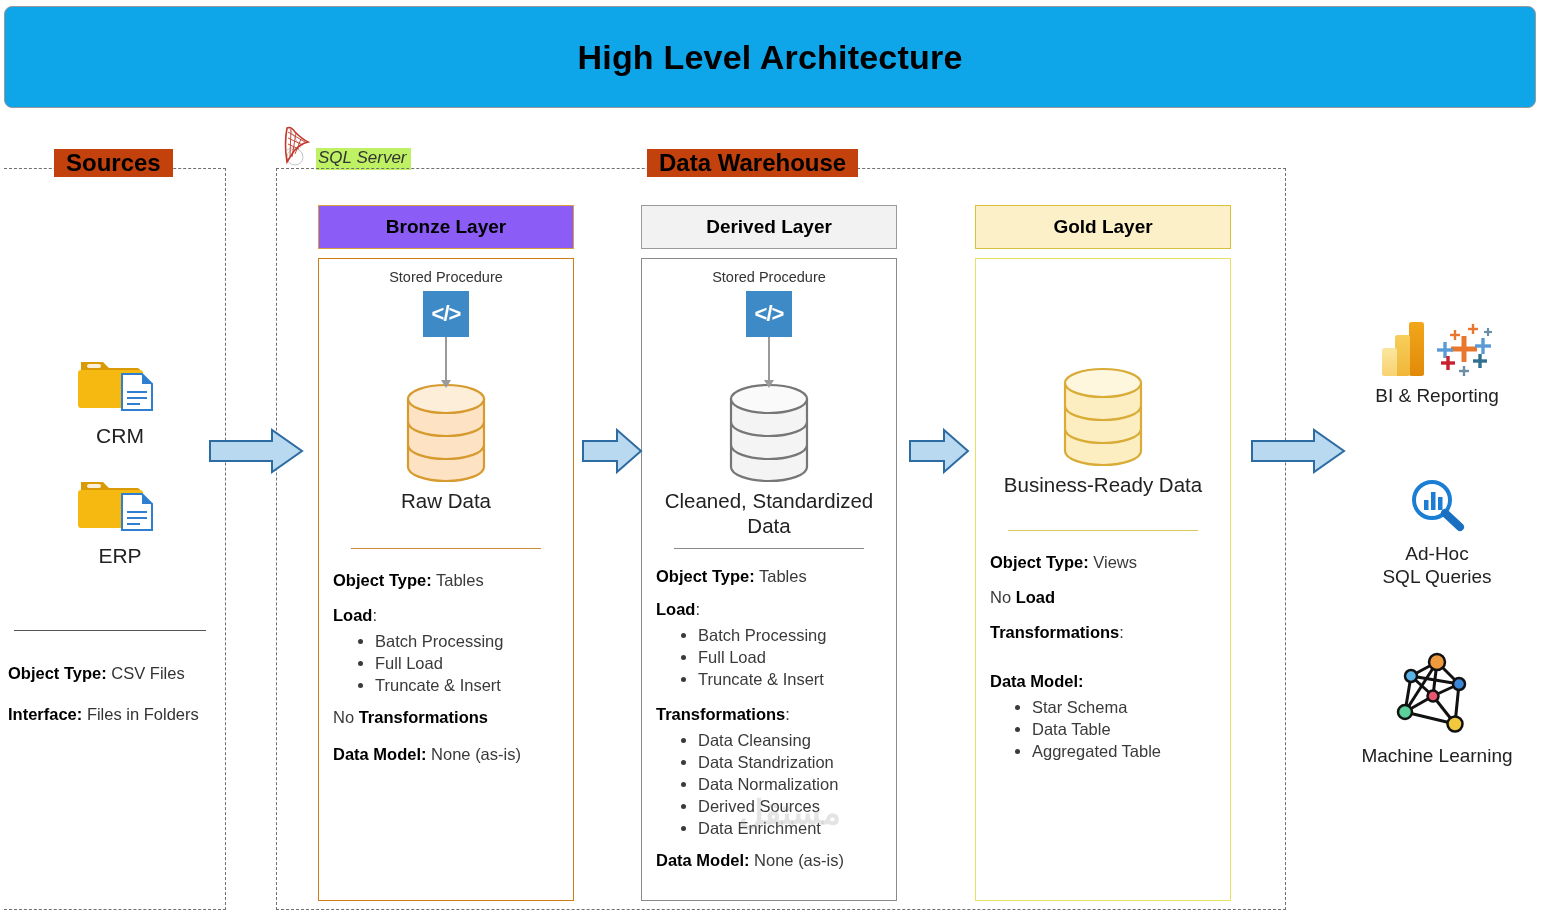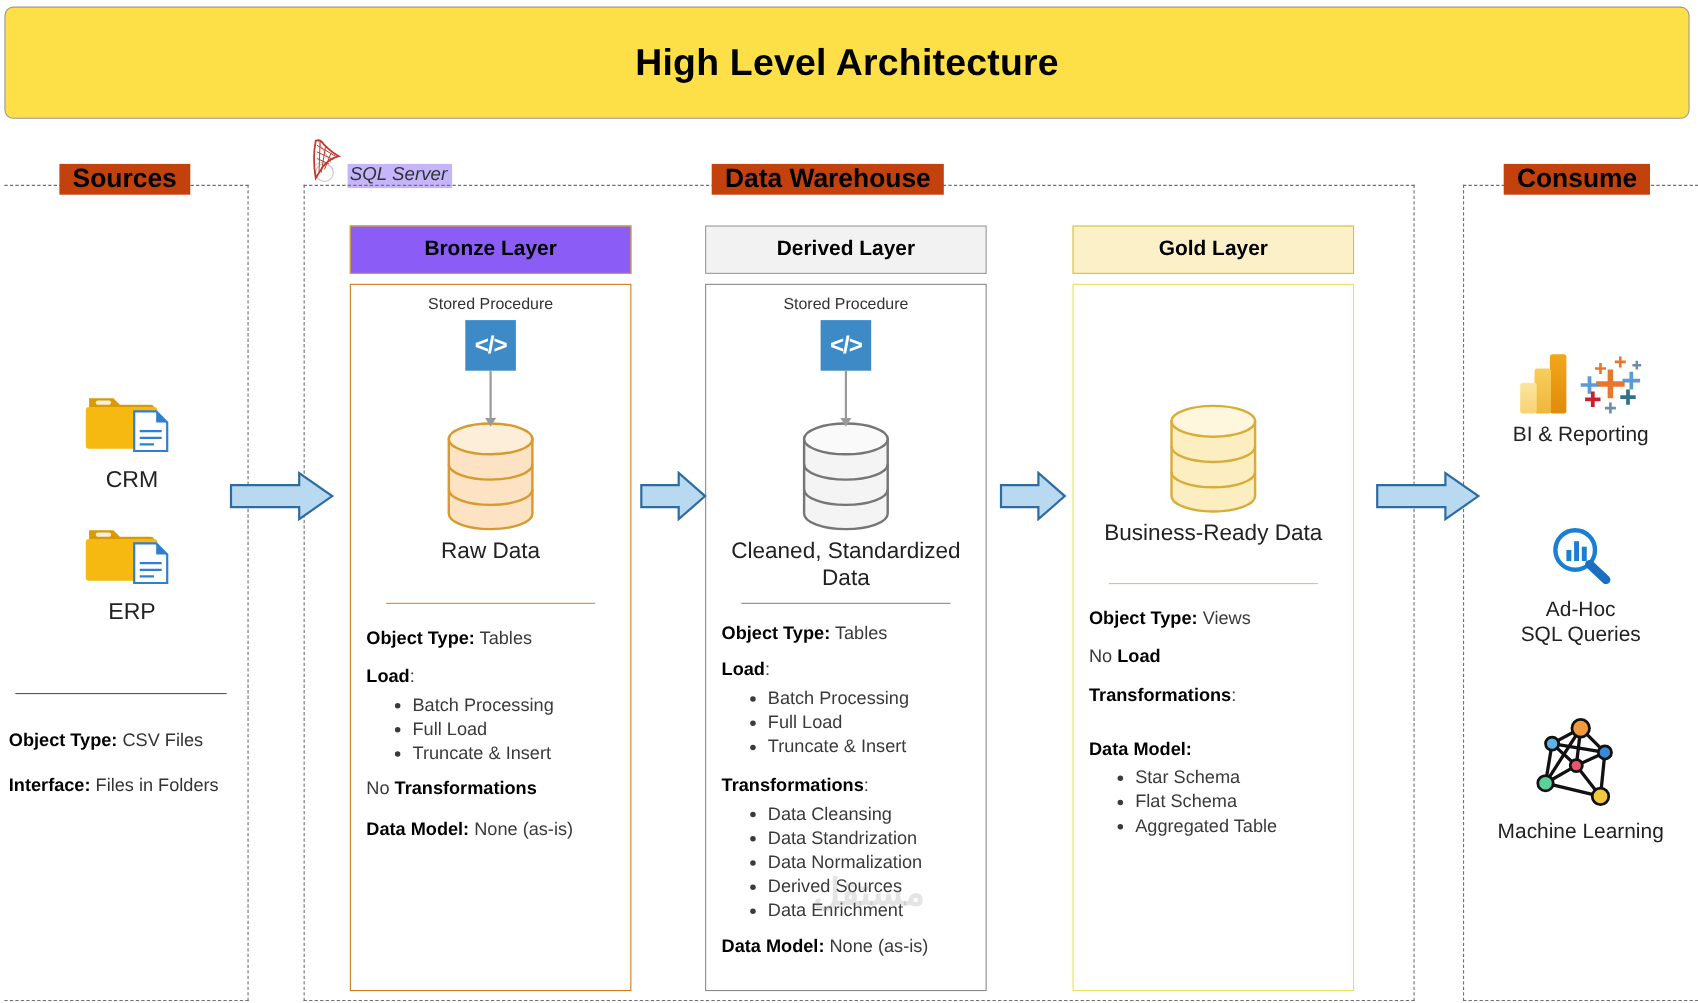--- a/index.html
+++ b/index.html
@@ -7,21 +7,21 @@
     width: 1544px; height: 912px;
     background: #ffffff;
     font-family: "Liberation Sans", sans-serif;
     overflow: hidden;
   }
   #stage { position: relative; width: 1544px; height: 912px; }
 
   
   .title-bar {
     position: absolute; left: 4px; top: 6px; width: 1532px; height: 102px;
-    border: 1px solid #999; border-radius: 8px; background: #fde047;
+    border: 1px solid #999; border-radius: 8px; background: #0ea5e9;
     display: flex; align-items: center; justify-content: center;
   }
   .title-text {
     font-size: 34px; font-weight: bold; color: #000;
     letter-spacing: .2px;
   }
 
   
   .zone {
     position: absolute;
@@ -41,21 +41,21 @@
   .zone.dwh .zone-label      { left: 370px; }
   .zone.consume .zone-label  { left: 36px; }
 
   
   .sqlserver-tag {
     position: absolute; left: 278px; top: 124px;
     display: flex; align-items: flex-end; gap: 4px;
   }
   .sqlserver-tag .txt {
     font-size: 17px; font-style: italic; color: #333;
-    background: #c4b5fd; padding: 0 4px 2px 2px;
+    background: #bef264; padding: 0 4px 2px 2px;
   }
 
   
   .src-item { position: absolute; text-align: center; width: 130px; }
   .src-item .lbl { font-size: 21px; color: #222; margin-top: 2px; }
   .src-crm { left: 55px; top: 352px; }
   .src-erp { left: 55px; top: 472px; }
 
   .src-divider {
     position: absolute; left: 14px; top: 630px; width: 192px;
@@ -307,30 +307,27 @@
       </div>
       <div class="db-caption" style="margin-top:4px">Business-Ready Data</div>
       <div class="layer-divider" style="margin-top:32px"></div>
       <div class="specs" style="margin-top:22px">
         <div class="line"><b>Object Type:</b><span> Views</span></div>
         <div class="line" style="margin-top:16px"><span>No </span><b>Load</b></div>
         <div class="line" style="margin-top:16px"><b>Transformations</b><span>:</span></div>
         <div class="line" style="margin-top:30px"><b>Data Model:</b></div>
         <ul>
           <li>Star Schema</li>
-          <li>Flat Schema</li>
+          <li>Data Table</li>
           <li>Aggregated Table</li>
         </ul>
       </div>
     </div>
   </div>
 
-  <div class="zone consume">
-    <div class="zone-label">Consume</div>
-  </div>
 
   <div class="consume-item c-bi">
     <div class="icon-row">
       <svg width="48" height="62" viewBox="0 0 48 62">
         <defs>
           <linearGradient id="pb1" x1="0" y1="0" x2="0" y2="1">
             <stop offset="0" stop-color="#f2a71b"></stop>
               <stop offset="1" stop-color="#e08a0a"></stop>
           </linearGradient>
           <linearGradient id="pb2" x1="0" y1="0" x2="0" y2="1">

